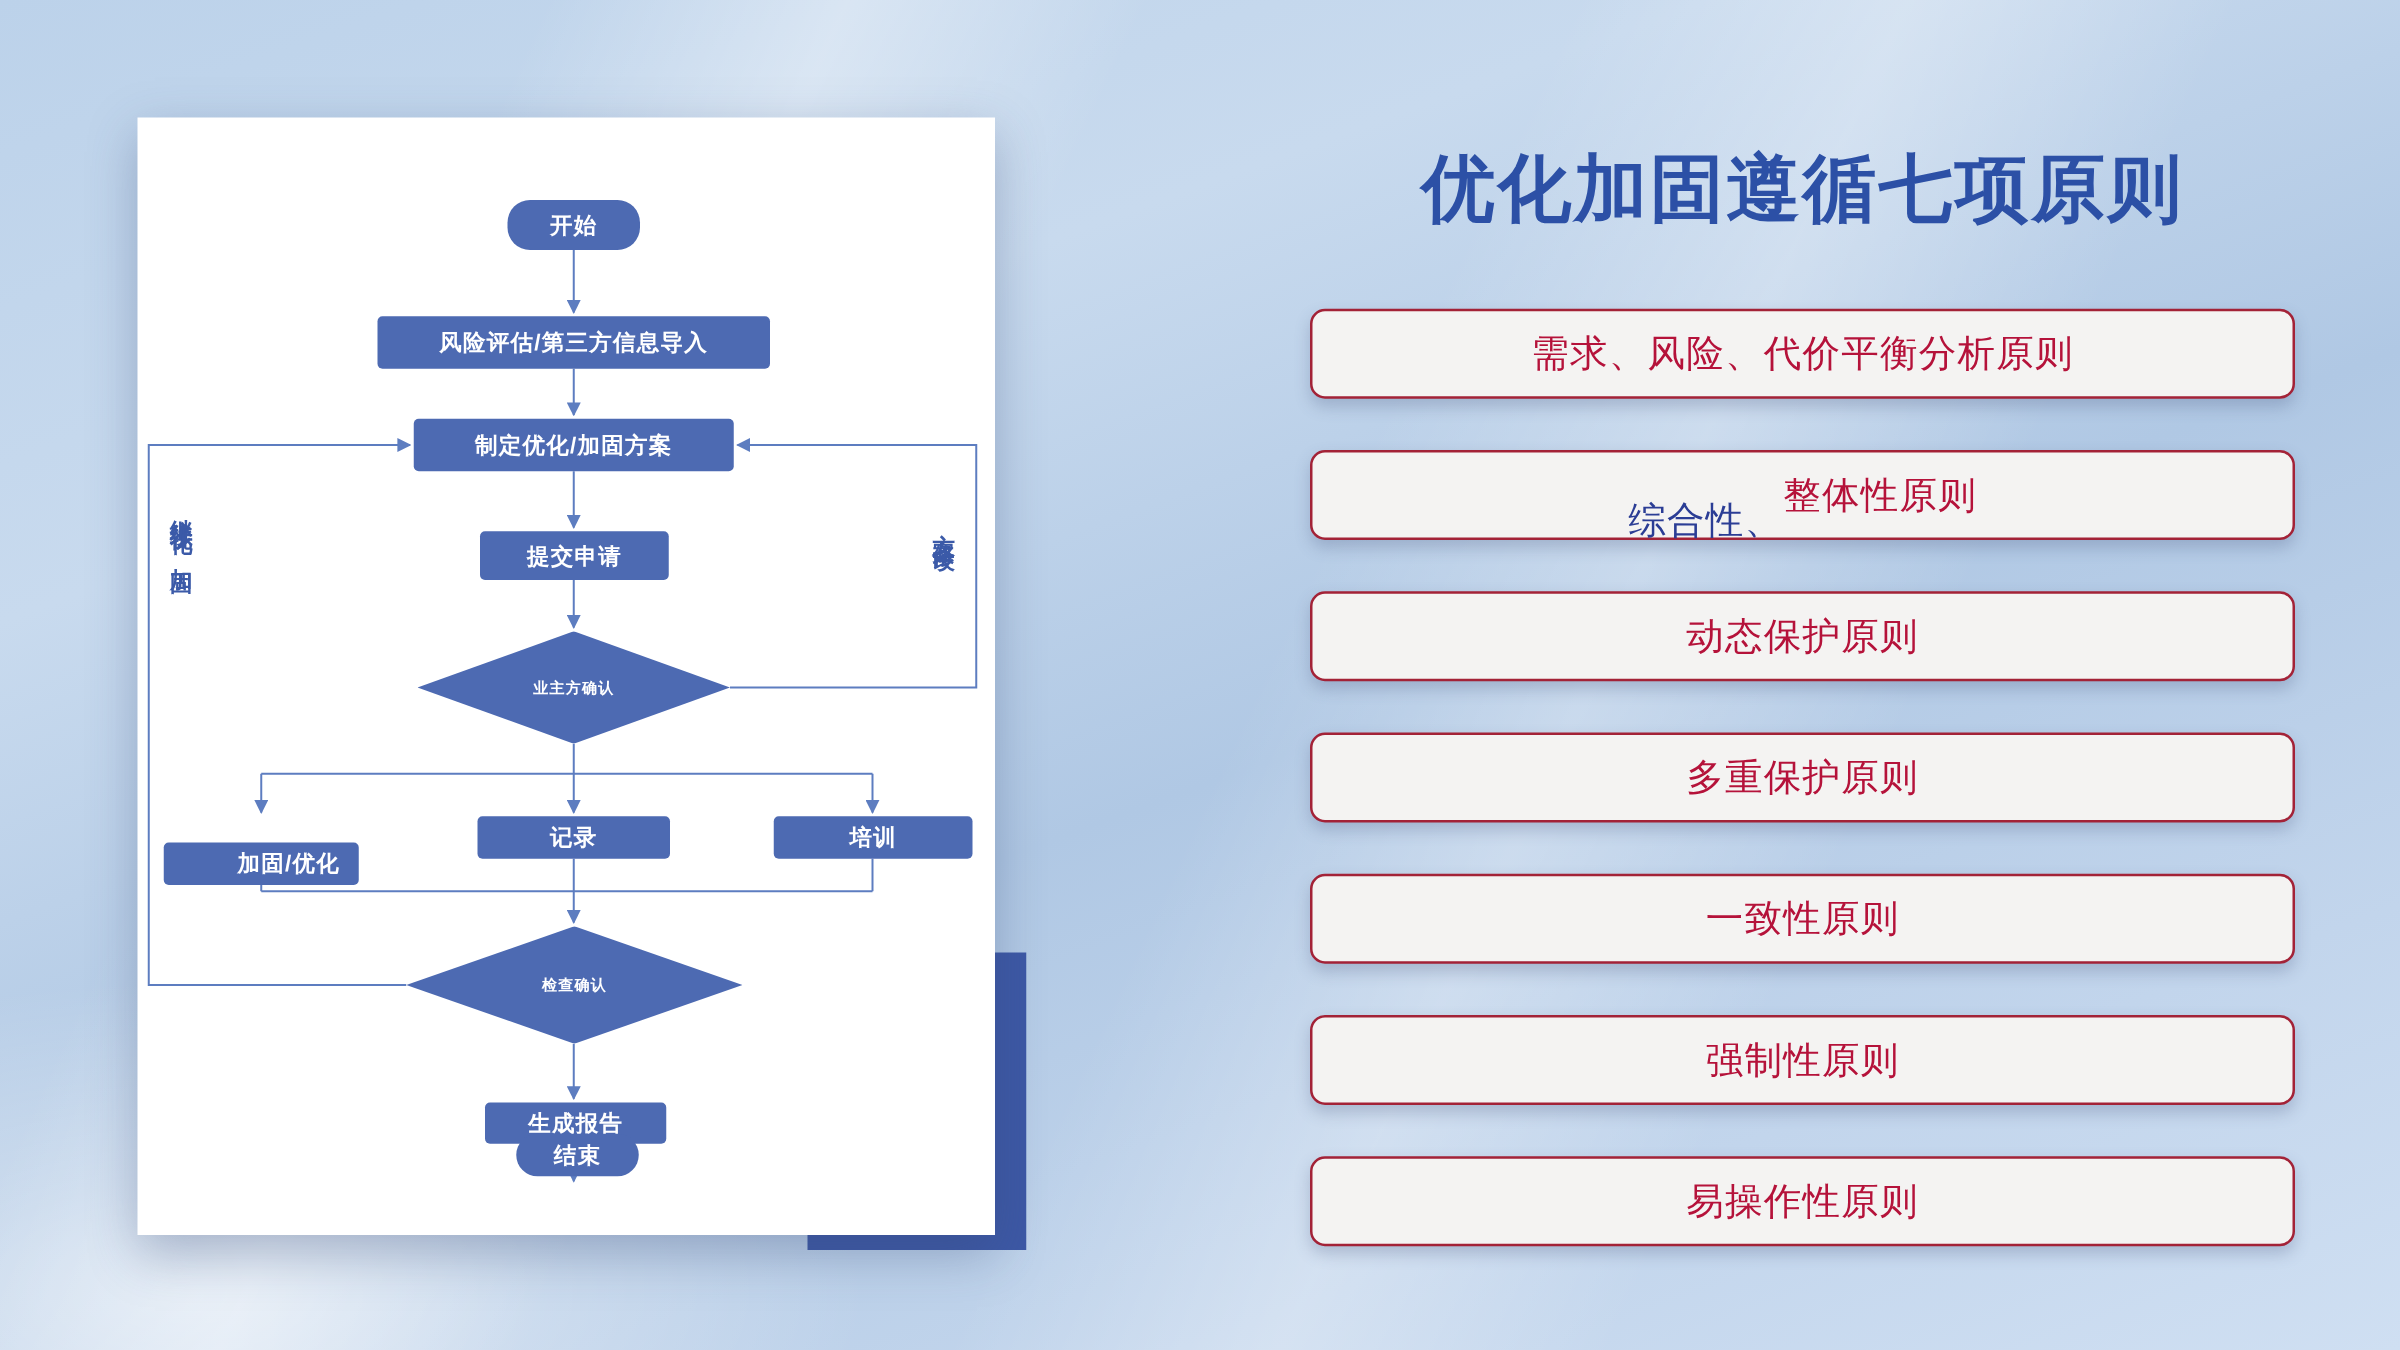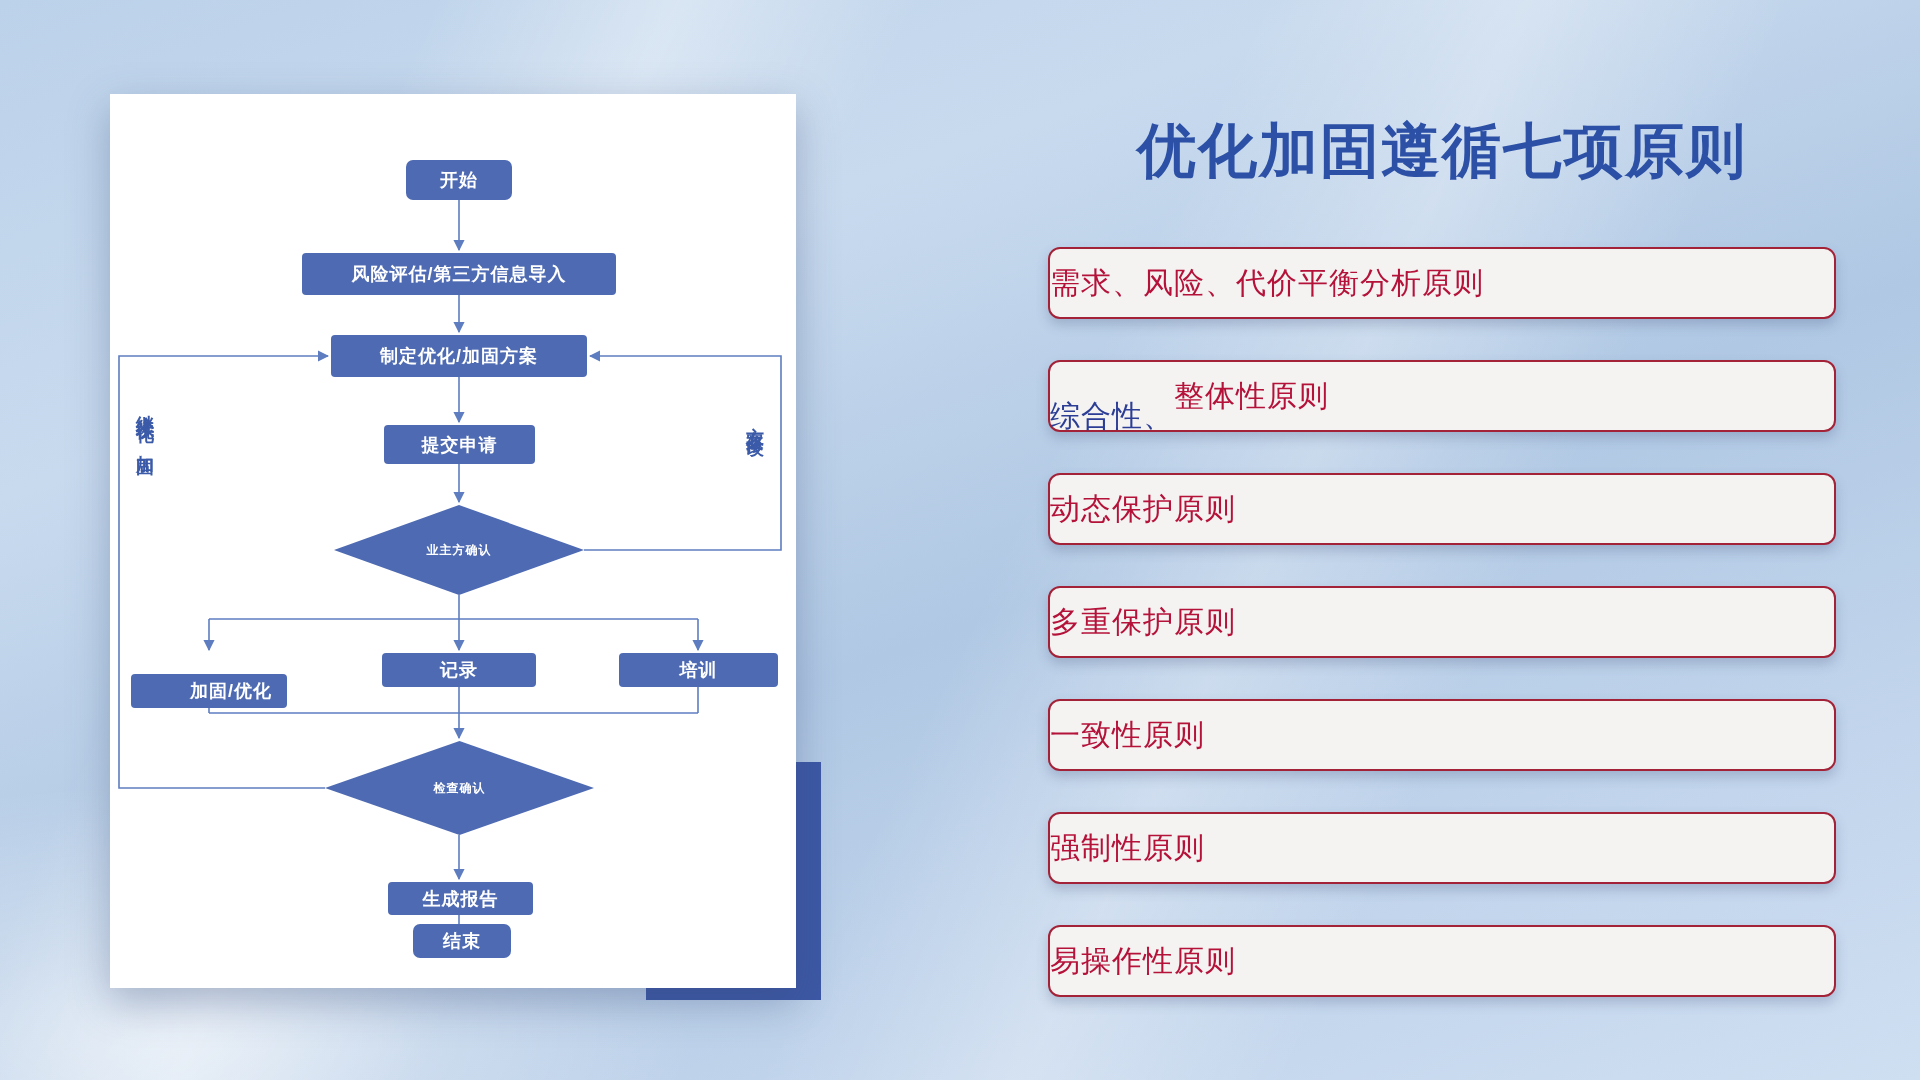--- a/index.html
+++ b/index.html
@@ -40,21 +40,21 @@
     color: #ffffff;
     font-size: 18px;
     font-weight: bold;
     display: flex;
     align-items: center;
     justify-content: center;
     border-radius: 4px;
     white-space: nowrap;
     letter-spacing: 1px;
   }
-  .fc-rounded { border-radius: 7px; }
+  .fc-rounded { border-radius: 18px; }
   .fc-diamond {
     position: absolute;
     background: #4d6ab2;
     color: #ffffff;
     font-size: 12px;
     font-weight: bold;
     display: flex;
     align-items: center;
     justify-content: center;
     clip-path: polygon(50% 0, 100% 50%, 50% 100%, 0 50%);
@@ -90,20 +90,21 @@
     flex-direction: column;
     gap: 41px;
   }
   .principle-card {
     height: 72px;
     background: #f4f3f2;
     border: 2px solid #a32237;
     border-radius: 12px;
     display: flex;
     align-items: center;
+    justify-content: center;
     box-shadow: 0 6px 12px rgba(75, 90, 130, 0.28);
     font-size: 30px;
     font-weight: 500;
     letter-spacing: 1px;
     white-space: nowrap;
   }
   .seg-blue { color: #2b3d95; margin-top: 41px; }
   .seg-red  { color: #b5123a; }
 </style>
 </head>
@@ -156,21 +157,21 @@
     <div class="fc-node" style="left:21px;top:580px;width:156px;height:34px;padding-left:44px;">加固/优化</div>
 
     <div class="fc-node" style="left:272px;top:559px;width:154px;height:34px;">记录</div>
 
     <div class="fc-node" style="left:509px;top:559px;width:159px;height:34px;">培训</div>
 
     <div class="fc-diamond" style="left:215px;top:647px;width:269px;height:94px;font-family:Liberation Serif, serif;">检查确认</div>
 
     <div class="fc-node" style="left:278px;top:788px;width:145px;height:33px;">生成报告</div>
 
-    <div class="fc-node fc-rounded" style="left:303px;top:830px;width:98px;height:34px;">结束</div>
+    <div class="fc-node fc-rounded" style="left:303px;top:813px;width:98px;height:34px;">结束</div>
 
     <div class="fc-vlabel" style="left:26px;top:306px;">继续优化/加固</div>
 
     <div class="fc-vlabel" style="left:636px;top:319px;">方案修改</div>
 
   </div>
 
   <h1 class="panel-title">优化加固遵循七项原则</h1>
 
   <div class="principles">

